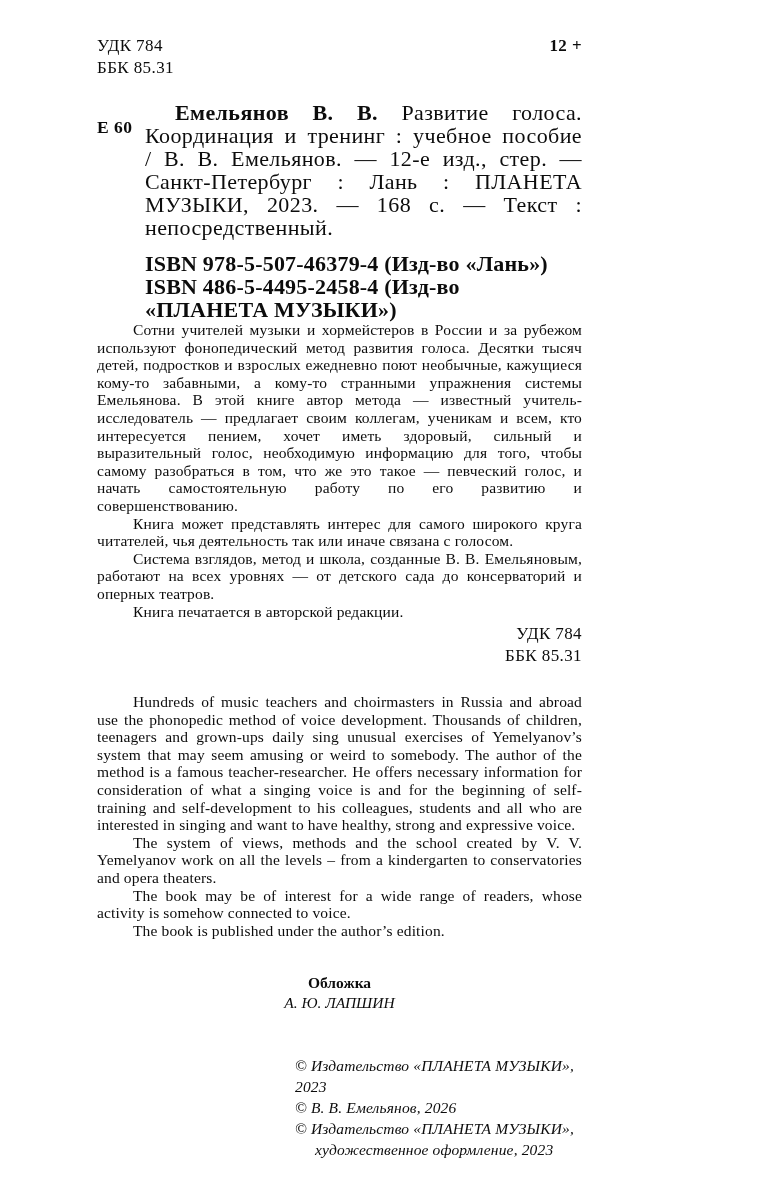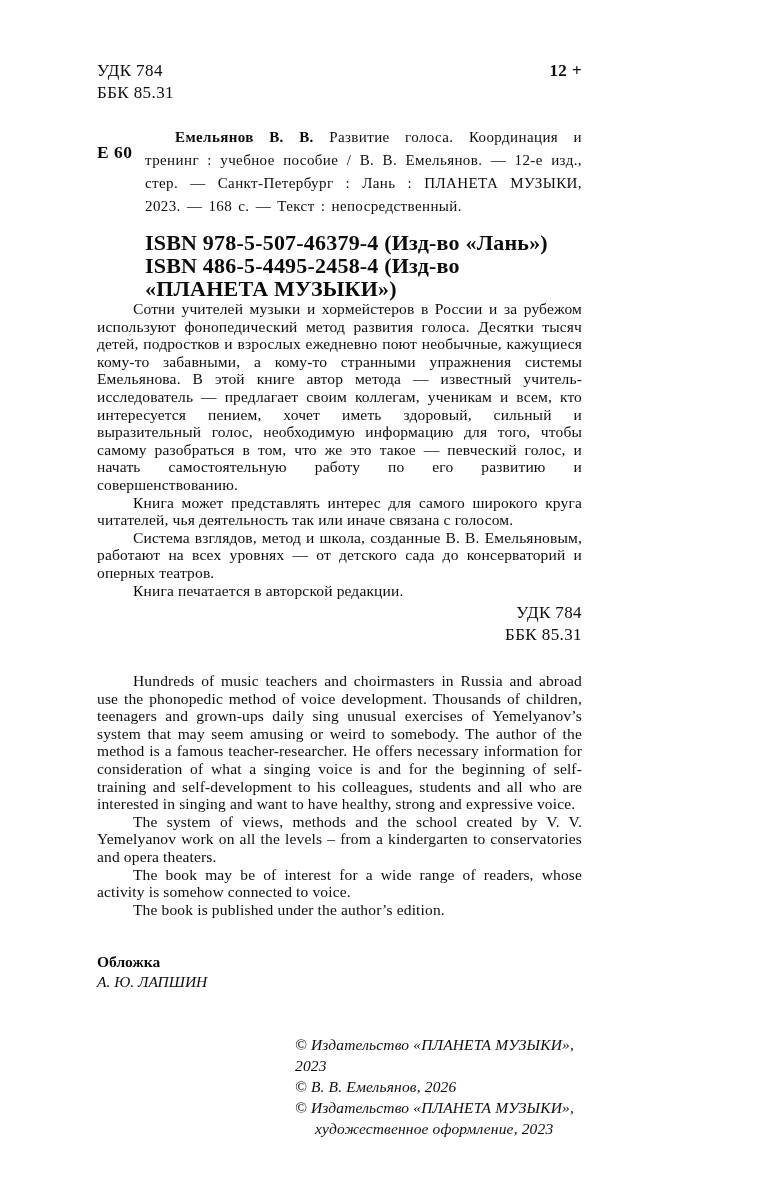--- a/index.html
+++ b/index.html
@@ -12,21 +12,21 @@
     height: 1182px;
     overflow: hidden;
     color: #0c0c0c;
     font-family: "Liberation Serif", "DejaVu Serif", serif;
     -webkit-font-smoothing: antialiased;
   }
   .page {
     box-sizing: border-box;
     width: 676px;
     height: 1182px;
-    padding: 60px 94px 0 97px;
+    padding: 35px 94px 0 97px;
   }
 
   
   .head {
     display: flex;
     justify-content: space-between;
     align-items: flex-start;
     font-size: 17px;
     line-height: 22px;
     letter-spacing: 0.4px;
@@ -43,21 +43,21 @@
     position: absolute;
     left: 0;
     top: 16px;
     font-weight: bold;
     font-size: 17.5px;
     letter-spacing: 0.5px;
   }
   .entry-text {
     margin: 0 0 0 48px;
     text-indent: 30px;
-    font-size: 15px;
+    font-size: 22px;
     line-height: 23px;
     letter-spacing: 0.4px;
     word-spacing: 2px;
     text-align: justify;
   }
   .entry-author { font-weight: bold; }
 
   
   .isbn {
     margin: 13px 0 0 48px;
@@ -84,21 +84,21 @@
     margin-top: 3px;
     text-align: right;
     font-size: 17px;
     line-height: 22px;
     letter-spacing: 0.4px;
   }
 
   
   .cover {
     margin-top: 34px;
-    text-align: left;
+    text-align: center;
     font-size: 15.5px;
     line-height: 20px;
   }
   .cover-title { font-weight: bold; }
   .cover-artist { font-style: italic; }
 
   
   .copyright {
     margin: 42px 0 0 198px;
     font-size: 15.5px;

